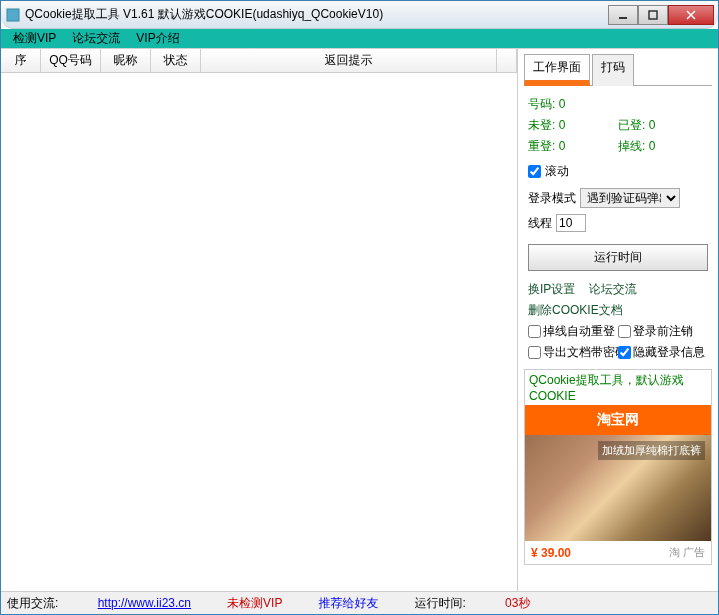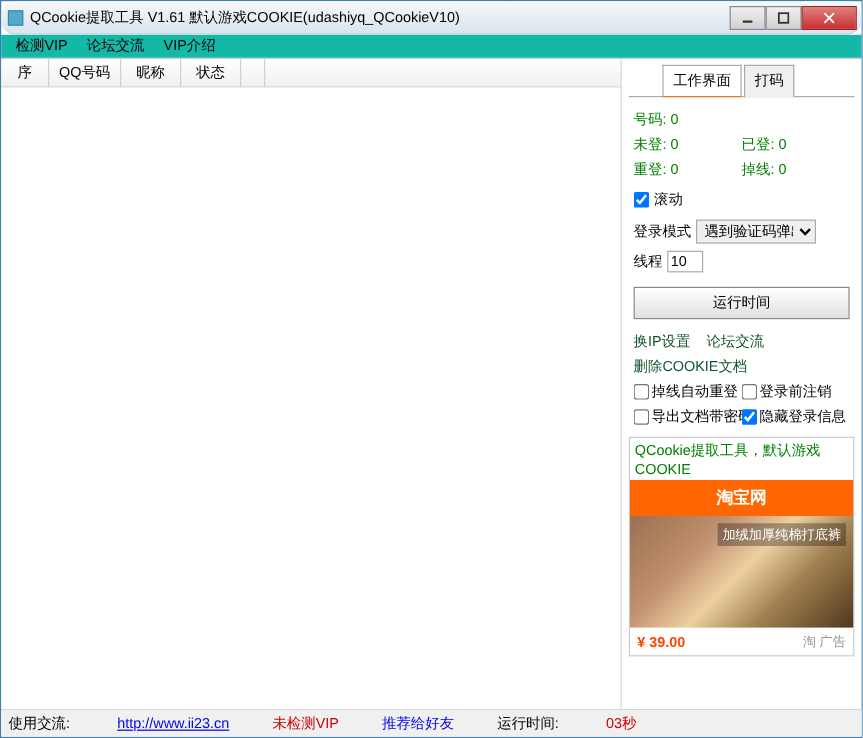--- a/index.html
+++ b/index.html
@@ -15,40 +15,40 @@
 .menu-item { padding: 2px 8px; cursor: default; }
 .content { flex: 1; display: flex; border-bottom: 1px solid #ccc; overflow: hidden; }
 .left-panel { flex: 1; display: flex; flex-direction: column; border-right: 1px solid #ccc; }
 .table-header { display: flex; background: linear-gradient(to bottom, #fff, #f0f0f0); border-bottom: 1px solid #ccc; }
 .th { padding: 3px 0; text-align: center; border-right: 1px solid #d0d0d0; }
 .th-0 { width: 40px; } .th-1 { width: 60px; } .th-2 { width: 50px; } .th-3 { width: 50px; } .th-4 { flex: 1; } .th-5 { width: 20px; }
 .table-body { flex: 1; background: #fff; }
 .right-panel { width: 200px; display: flex; flex-direction: column; padding: 4px 6px 0 6px; }
 .tabs { display: flex; border-bottom: 1px solid #aaa; margin-bottom: 6px; }
 .tab { padding: 4px 8px; border: 1px solid #aaa; border-bottom: none; background: #f0f0f0; margin-right: 2px; position: relative; top: 1px; }
-.tab.active { background: #fff; border-bottom: 1px solid #f97316; margin-left: 28px; }
+.tab.active { background: #fff; border-bottom: 6px solid #f97316; }
 .tab-content { padding: 4px 4px; }
 .stat-row { display: flex; margin-bottom: 4px; }
 .stat-item { color: #008000; font-weight: bold; width: 90px; }
 .stat-item span { font-weight: normal; }
 .checkbox-row { margin: 8px 0; display: flex; align-items: center; gap: 4px; }
 .form-row { display: flex; align-items: center; margin-bottom: 6px; gap: 4px; }
 .form-row label { }
 .form-row select, .form-row input[type=text] { border: 1px solid #aaa; padding: 1px 2px; font-size: 12px; }
 .form-row select { width: 100px; }
 .form-row input[type=text] { width: 30px; }
 .start-btn { width: 100%; padding: 4px 0; margin: 6px 0; background: linear-gradient(to bottom, #fff, #e0e0e0); border: 1px solid #888; text-align: center; }
 .link-row { margin: 4px 0; }
 .link-row a { color: #14532d; text-decoration: none; margin-right: 10px; }
 .check-grid { display: flex; flex-wrap: wrap; margin-top: 4px; }
 .check-grid label { width: 50%; display: flex; align-items: center; gap: 2px; margin-bottom: 4px; white-space: nowrap; }
 .ad-box { margin-top: 0px; border: 1px solid #ccc; }
 .ad-title { color: #008000; padding: 2px 4px; font-size: 12px; }
 .ad-banner { background: #ff6600; color: #fff; text-align: center; padding: 6px 0; font-weight: bold; font-size: 14px; }
-.ad-img { height: 93px; background: linear-gradient(135deg,#9b7050,#c09070 30%,#eecfa0 50%,#a08050 70%,#503820); display: flex; align-items: flex-end; justify-content: center; color: #fff; font-size: 11px; position: relative; }
+.ad-img { height: 106px; background: linear-gradient(135deg,#9b7050,#c09070 30%,#eecfa0 50%,#a08050 70%,#503820); display: flex; align-items: flex-end; justify-content: center; color: #fff; font-size: 11px; position: relative; }
 .ad-img-text { position: absolute; top: 6px; right: 6px; color: #fff; background: rgba(0,0,0,0.3); padding: 2px 4px; font-size: 11px; }
 .ad-price { color: #ff4400; padding: 4px 6px; font-size: 14px; font-weight: bold; display: flex; justify-content: space-between; align-items: center; }
 .ad-price .tag { color: #999; font-size: 11px; font-weight: normal; }
 .statusbar { height: 22px; display: flex; align-items: center; padding: 0 6px; background: #f0f0f0; }
 .statusbar span { margin-right: 36px; }
 .status-link { color: #0000ee; }
 .status-red { color: #cc0000; }
 input[type=checkbox] { width: 13px; height: 13px; }
 </style>
 </head>
@@ -86,20 +86,21 @@
     <div class="menu-item">VIP介绍</div>
   </div>
 
   <div class="content">
     <div class="left-panel">
       <div class="table-header">
         <div class="th th-0">序</div>
         <div class="th th-1">QQ号码</div>
         <div class="th th-2">昵称</div>
         <div class="th th-3">状态</div>
+        <div class="th th-4">返回提示</div>
         <div class="th th-5"></div>
       </div>
       <div class="table-body"></div>
     </div>
 
     <div class="right-panel">
       <div class="tabs">
         <div class="tab active">工作界面</div>
         <div class="tab">打码</div>
       </div>

